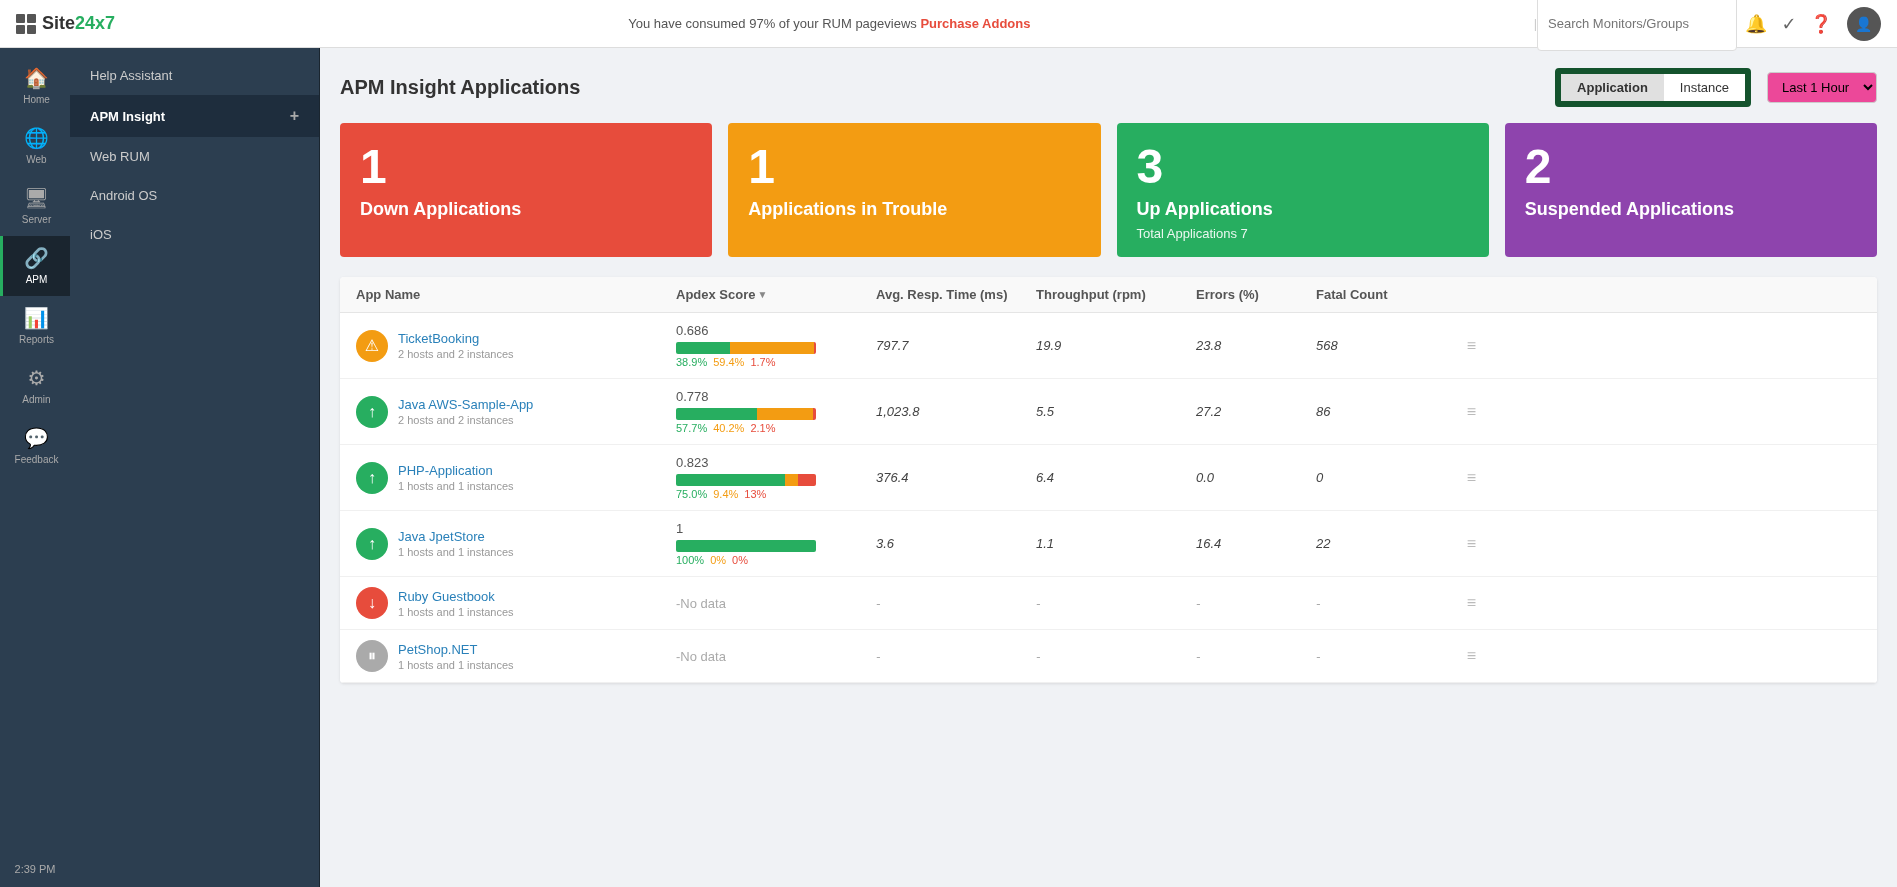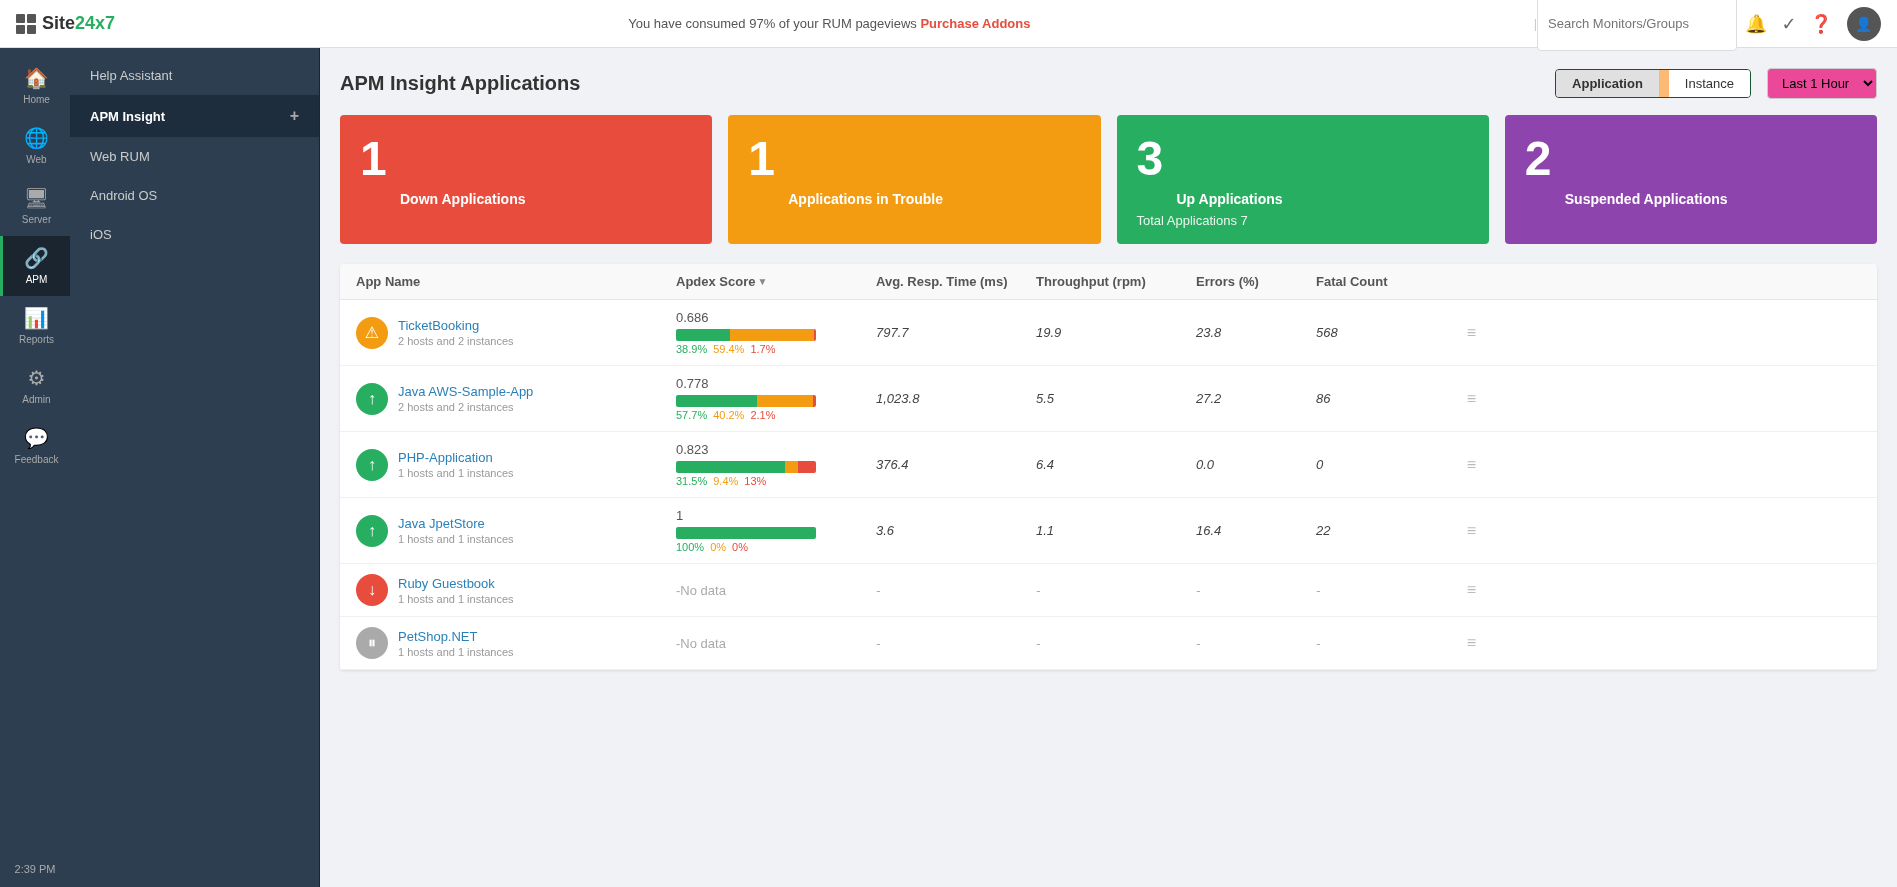--- a/index.html
+++ b/index.html
@@ -137,22 +137,22 @@
       margin-bottom: 16px;
     }
     .page-title {
       font-size: 20px;
       font-weight: bold;
       color: #333;
     }
     .view-toggle {
       display: flex;
       align-items: center;
-      gap: 10px;
-      border: 1px solid #14532d;
+      gap: 0;
+      border: 6px solid #14532d;
       border-radius: 4px;
       overflow: hidden;
       background: #fdba74;
     }
     .view-toggle-btn {
       padding: 6px 16px;
       cursor: pointer;
       font-size: 13px;
       color: #333;
       border: none;
@@ -184,21 +184,21 @@
       padding: 20px 20px 16px;
       color: #fff;
       min-height: 120px;
       position: relative;
     }
     .stat-card.red { background: #e74c3c; }
     .stat-card.yellow { background: #f39c12; }
     .stat-card.green { background: #27ae60; }
     .stat-card.purple { background: #8e44ad; }
     .stat-number { font-size: 48px; font-weight: bold; line-height: 1; margin-bottom: 8px; }
-    .stat-label { font-size: 14px; font-weight: 600; margin-left: 40px; }
+    .stat-label { font-size: 18px; font-weight: 600; }
     .stat-sub { font-size: 13px; margin-top: 6px; opacity: 0.9; }
 
     
     .app-table {
       background: #fff;
       border-radius: 4px;
       overflow: hidden;
       box-shadow: 0 1px 3px rgba(0,0,0,0.1);
     }
     .table-header {
@@ -475,21 +475,21 @@
     <div>
       <div class="apdex-cell">
         <span class="apdex-score">0.823</span>
         <div class="apdex-bar-wrap">
           <div class="apdex-bar">
             <div class="bar-green" style="width:77.6%"></div>
             <div class="bar-yellow" style="width:9.4%"></div>
             <div class="bar-red" style="width:13%"></div>
           </div>
           <div class="apdex-pcts">
-            <span class="pct-green">31.5%</span>
+            <span class="pct-green">75.0%</span>
             <span class="pct-yellow">9.4%</span>
             <span class="pct-red">13%</span>
           </div>
         </div>
       </div>
     </div>
     <div class="col-val">376.4</div>
     <div class="col-val">6.4</div>
     <div class="col-val">0.0</div>
     <div class="col-val">0</div>

